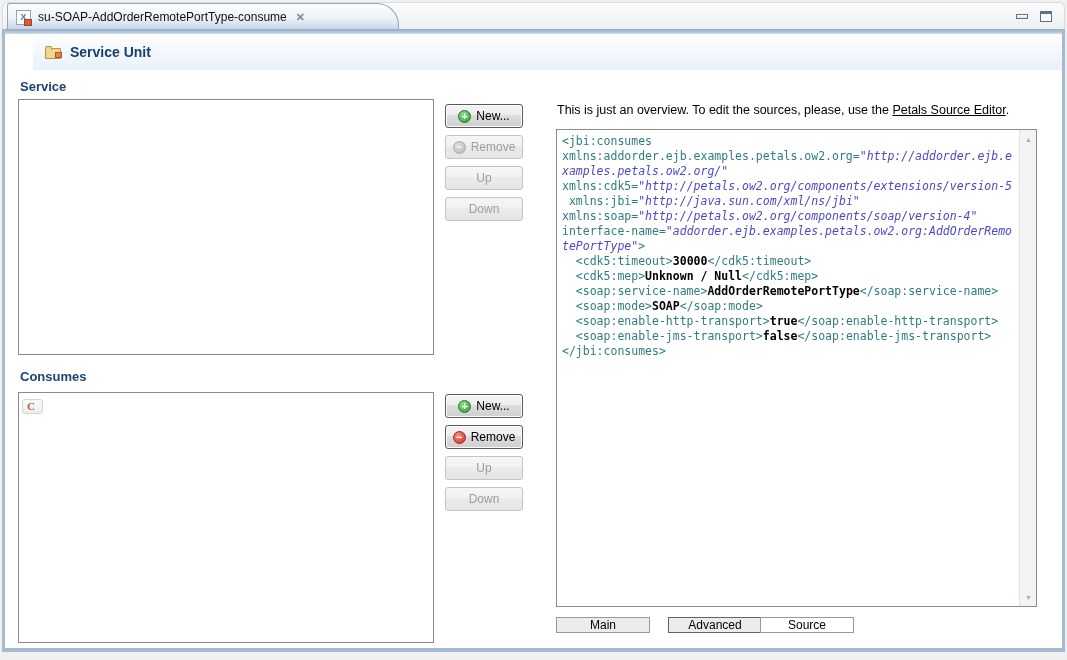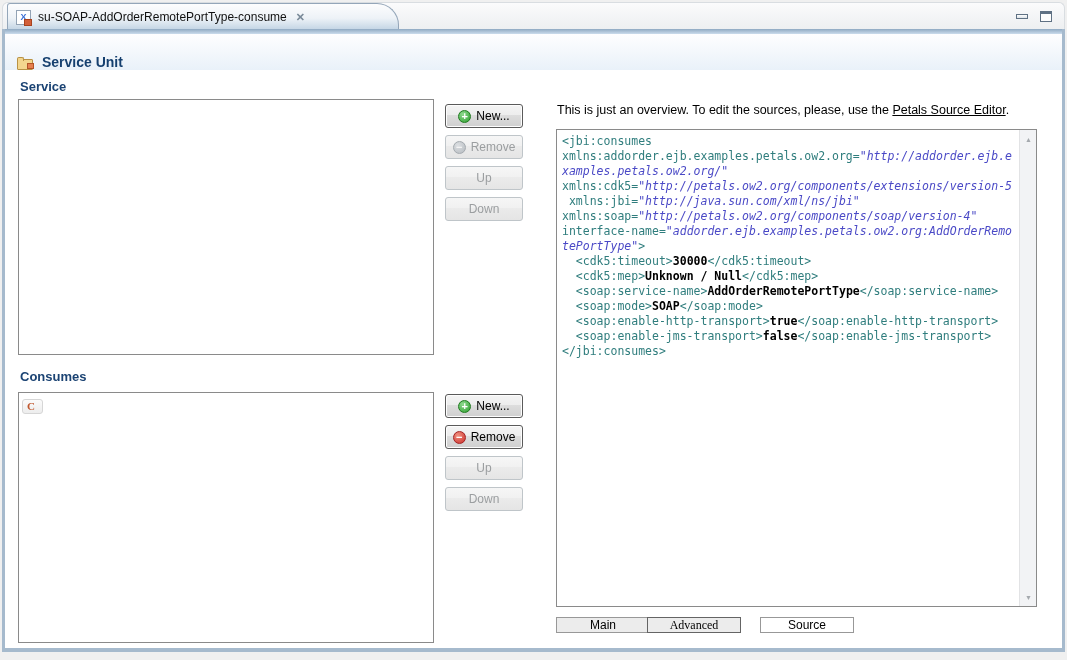--- a/index.html
+++ b/index.html
@@ -44,21 +44,21 @@
 
   
   .editor{
     position:absolute; left:2px; top:29px; width:1063px; height:623px;
     border-left:3px solid #A6BACD; border-right:3px solid #A6BACD; border-bottom:4px solid #A6BACD;
     background:#fff;
   }
   .top-band{ height:5px; background:linear-gradient(#8FA9C2,#CBDCEC); }
   .form-header{
     height:36px; background:linear-gradient(#FEFEFF,#E9F1F9);
-    display:flex; align-items:flex-end; gap:8px; padding-left:12px;
+    display:flex; align-items:center; gap:8px; padding-left:12px;margin-left:28px;
   }
   .form-title{ font-size:14px; font-weight:bold; color:#16406F; }
 
   
   .folder-icon{ position:relative; width:17px; height:13px; flex:0 0 auto;}
   .folder-icon .back{
     position:absolute; left:0; bottom:0; width:16px; height:11px;
     background:#F3D68E; border:1px solid #B99245; border-radius:1px;
   }
   .folder-icon .tabflap{
@@ -144,21 +144,21 @@
   .scroll-arrow.up{ top:1px; } .scroll-arrow.down{ bottom:1px; }
 
   
   .footer-tab{
     position:absolute; top:588px; width:94px; height:16px;
     display:flex; align-items:center; justify-content:center;
     font-size:12px; color:#000; cursor:pointer;
     background:#ECECEC; border:1px solid #989898;
   }
   #tab-main{ left:551px; }
-  #tab-advanced{ left:642px; border-color:#646464;font-family:Liberation Serif, serif; }
+  #tab-advanced{ left:663px; border-color:#646464; }
   #tab-source{ left:755px; background:#fff; }
 </style>
 </head>
 <body>
 
 <div class="tabbar">
   <div class="editor-tab">
     <span class="xml-file-icon">X</span>
     <span class="tab-title">su-SOAP-AddOrderRemotePortType-consume</span>
     <span class="tab-close">✕</span>

